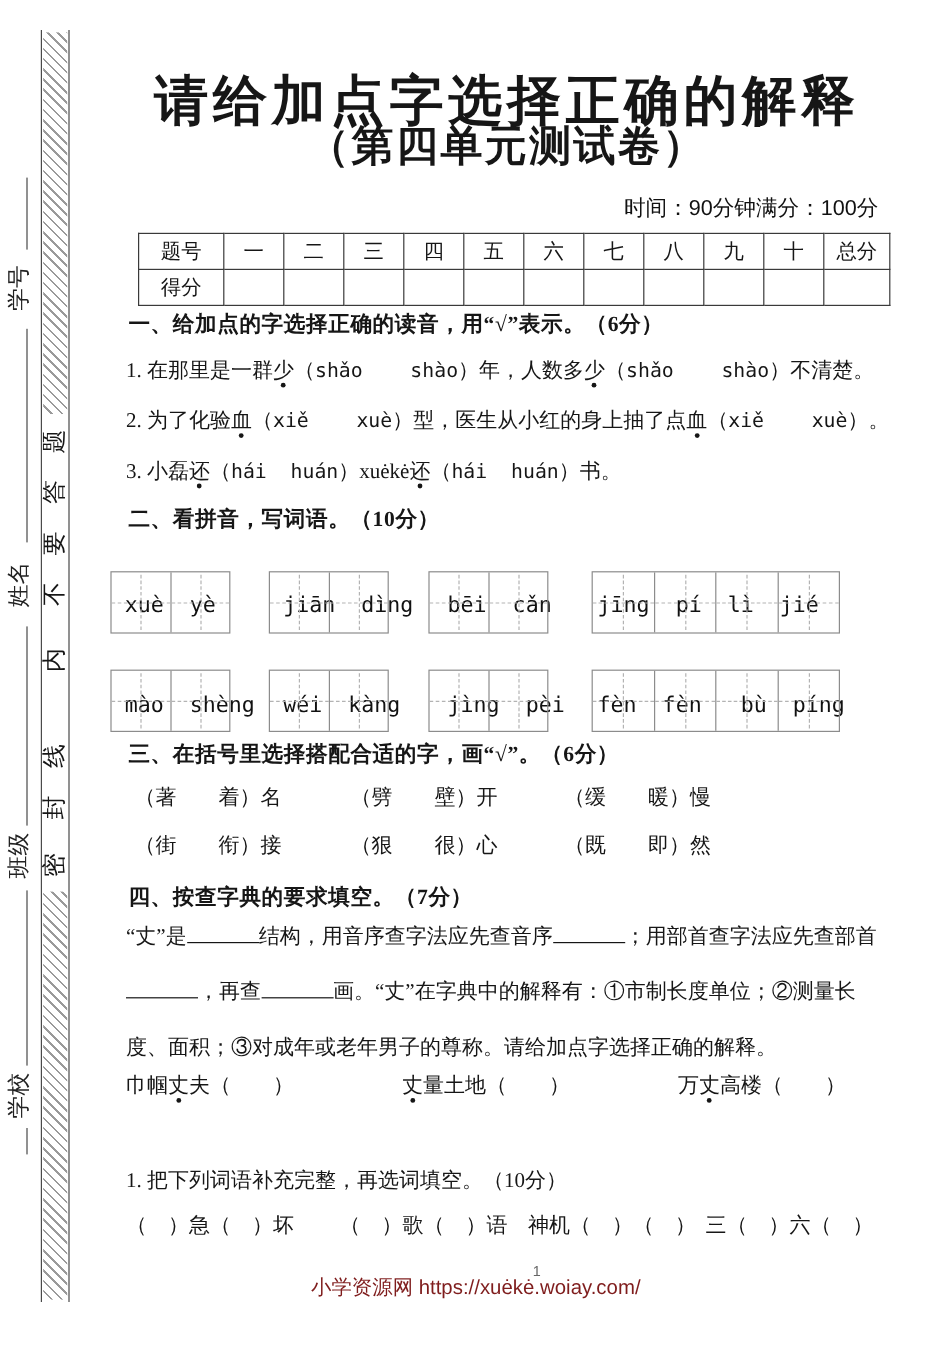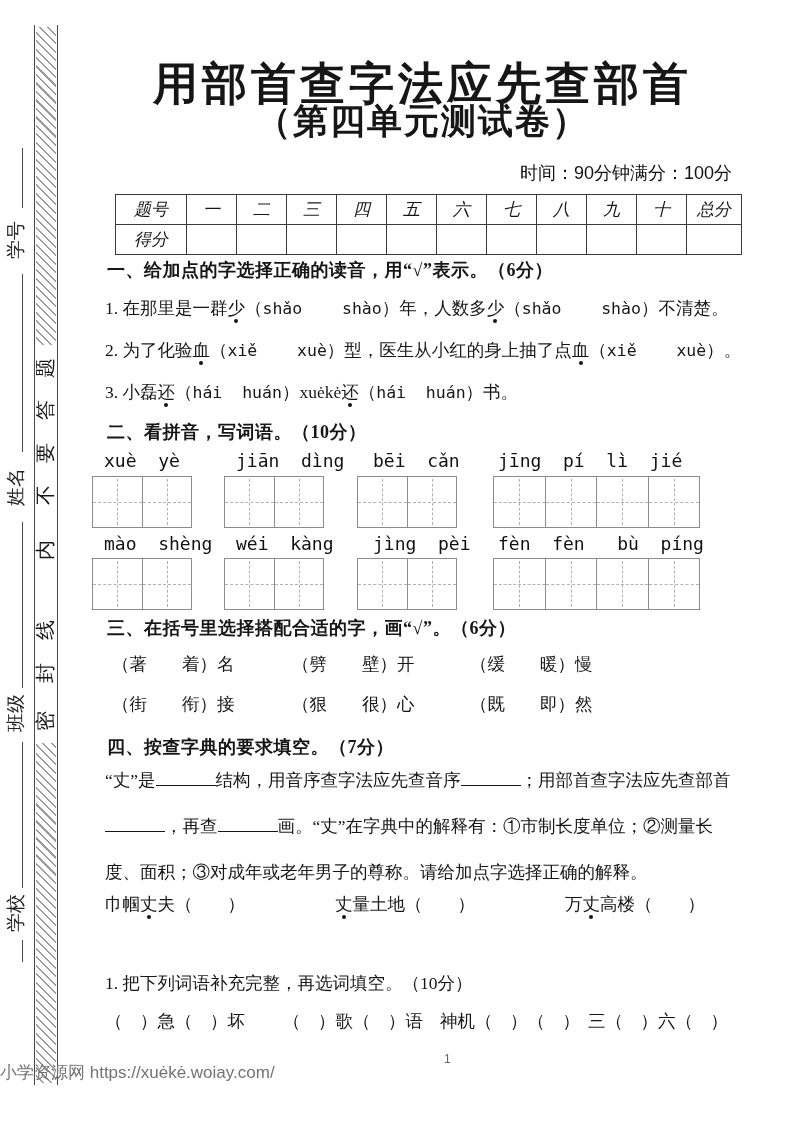--- a/index.html
+++ b/index.html
@@ -19,50 +19,50 @@
 
   
   .title{left:100px;top:24px;width:645px;text-align:center;font-size:45px;font-weight:bold;
          letter-spacing:4px;font-family:"Liberation Sans",sans-serif;}
   .subtitle{left:100px;top:98px;width:645px;text-align:center;font-size:35px;font-weight:bold;
             letter-spacing:2px;font-family:"Liberation Sans",sans-serif;}
   .meta{left:100px;top:161px;width:632px;text-align:right;font-size:18px;
         font-family:"Liberation Sans",sans-serif;color:#111;}
 
   
-  table.score{position:absolute;left:115px;top:194px;border-collapse:collapse;font-style:italic;}
+  table.score{position:absolute;left:115px;top:194px;border-collapse:collapse;}
   table.score td{border:1.6px solid #3a3a3a;width:49px;height:29px;text-align:center;
                  font-size:17px;padding:0;}
   table.score td.corner{width:70px;}
   table.score td.total{width:54px;}
 
   
   .sec-h{font-weight:bold;font-size:18px;letter-spacing:.5px;white-space:nowrap;}
   .q{font-size:17.5px;white-space:nowrap;}
   .py{font-family:"DejaVu Sans Mono",monospace;white-space:pre;font-size:16.5px;}
   .dot{position:relative;}
   .dot::after{content:"";position:absolute;bottom:-5px;left:50%;transform:translateX(-50%);
               width:4px;height:4px;border-radius:50%;background:#161616;}
   .blank{display:inline-block;height:1em;border-bottom:1.6px solid #161616;vertical-align:baseline;}
 
   
   .pinrow{position:absolute;left:92px;display:flex;font-family:"DejaVu Sans Mono",monospace;
           font-size:18px;white-space:pre;color:#111;}
-  .pylabel{box-sizing:border-box;flex:0 0 auto;}
+  .pylabel{box-sizing:border-box;flex:0 0 auto;margin-top:44px;}
   .gridrow{position:absolute;left:92px;display:flex;}
   .gbox{display:flex;border:1.6px solid #8c8c8c;height:52px;box-sizing:border-box;flex:0 0 auto;}
   .gcell{flex:1;position:relative;border-right:1.3px solid #8c8c8c;}
   .gcell:last-child{border-right:none;}
   .gcell::before{content:"";position:absolute;left:50%;top:2px;bottom:2px;border-left:1px dashed #b3b3b3;}
   .gcell::after{content:"";position:absolute;top:50%;left:0;right:0;border-top:1px dashed #b3b3b3;}
 
   .flexrow{position:absolute;display:flex;font-size:17.5px;white-space:pre;}
   .para{position:absolute;left:105px;width:642px;font-size:17.5px;line-height:46px;}
 
-  .footer{position:absolute;left:0;top:1061px;width:793px;text-align:left;color:#737373;
+  .footer{position:absolute;left:0;top:1061px;width:793px;text-align:center;color:#7f1d1d;
           font-size:17px;font-family:"Liberation Sans",sans-serif;}
   .pagenum{position:absolute;left:444px;top:1052px;font-size:12px;color:#666;
            font-family:"Liberation Sans",sans-serif;}
 </style>
 </head>
 <body>
 
 <div class="page">
 
   <aside>
@@ -88,21 +88,21 @@
         <div class="seal-char" style="top: 410px;">答</div>
         <div class="seal-char" style="top: 453px;">要</div>
         <div class="seal-char" style="top: 495px;">不</div>
         <div class="seal-char" style="top: 550px;">内</div>
         <div class="seal-char" style="top: 630px;">线</div>
         <div class="seal-char" style="top: 673px;">封</div>
         <div class="seal-char" style="top: 721px;">密</div>
       </div>
   </aside>
 
-  <h1 class="abs title">用部首查字法应先查部首</h1>
+  <h1 class="abs title">请给加点字选择正确的解释</h1>
   <div class="abs subtitle">（第四单元测试卷）</div>
   <div class="abs meta">时间：90分钟满分：100分</div>
 
   <table class="score">
     <tbody>
       <tr id="score-header-row">
           <td class="corner">题号</td>
           <td>一</td>
           <td>二</td>
           <td>三</td>

